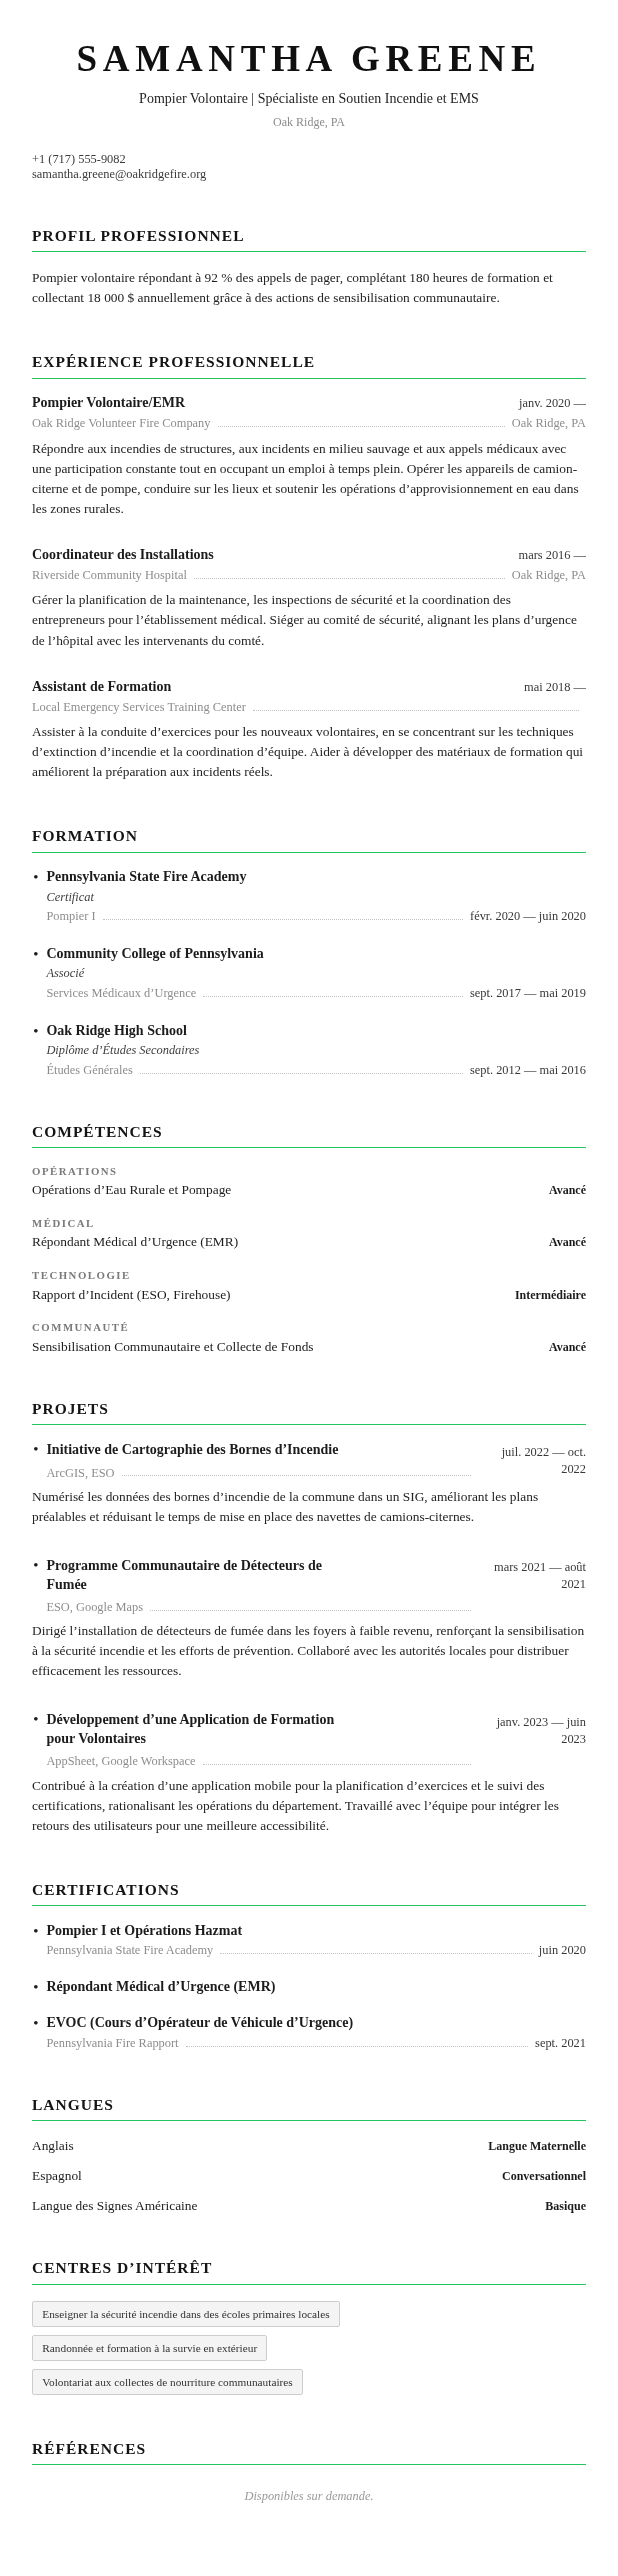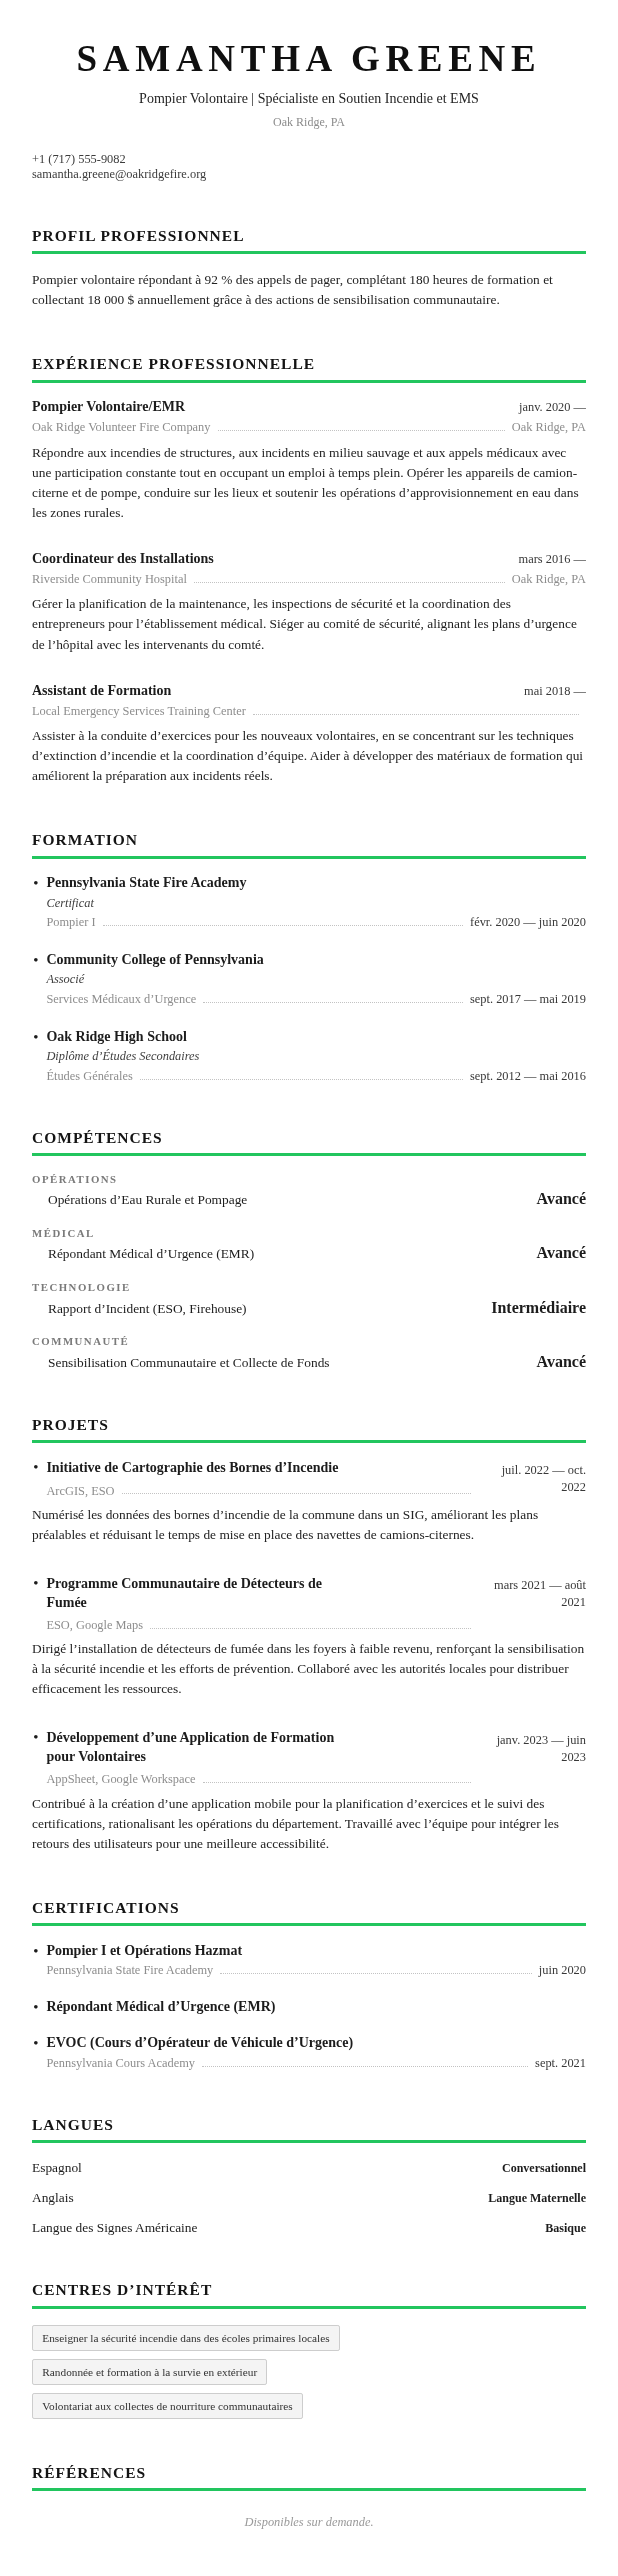--- a/index.html
+++ b/index.html
@@ -15,21 +15,21 @@
   
   .name { font-size:37px; font-weight:bold; letter-spacing:5.7px; text-align:center; color:#101010; }
   .subtitle { margin-top:11.3px; font-size:14px; text-align:center; color:#242424; }
   .location { margin-top:7.7px; font-size:12px; text-align:center; color:#8b8b8b; }
   .contact { margin-top:21.6px; display:flex; justify-content:space-between; font-size:12.4px; color:#3c3c3c;flex-direction:column; }
 
   
   .section { margin-top:45px; }
   .section-title {
     font-size:15.5px; letter-spacing:1px; font-weight:bold; color:#141414;
-    padding-bottom:6.2px; border-bottom:3px solid #22c55e;
+    padding-bottom:6.2px; border-bottom:1px solid #22c55e;
   }
   .section-body { margin-top:16.5px; }
   .text { font-size:13.4px; line-height:1.5; color:#232323; }
 
   .row { display:flex; align-items:flex-end; }
   .leader { flex:1 1 auto; min-width:15.5px; border-bottom:1px dotted #c3c3c3; margin:0 7.2px 4.1px 7.2px; }
   .date { font-size:12.4px; color:#383838; white-space:normal; }
   .muted-italic { color:#8d8d8d; font-size:12.4px; }
 
   .bulleted { position:relative; padding-left:14.4px; }
@@ -47,23 +47,23 @@
   .edu-item { margin-bottom:21.6px; }
   .edu-item:last-child { margin-bottom:0; }
   .edu-school { font-size:14px; font-weight:bold; }
   .edu-degree { margin-top:4.6px; font-style:italic; font-size:12.4px; color:#3f3f3f; }
   .edu-item .sub-row { margin-top:4.6px; }
 
   
   .skill-group { margin-bottom:18.5px; }
   .skill-group:last-child { margin-bottom:0; }
   .skill-cat { font-size:10.8px; letter-spacing:1.5px; color:#7a7a7a; font-weight:bold; }
-  .skill-row { margin-top:5.7px; justify-content:space-between; align-items:baseline;margin-left:16px; }
+  .skill-row { margin-top:5.7px; justify-content:space-between; align-items:baseline; }
   .skill-name { font-size:13.4px; }
-  .skill-level { font-size:16px; font-weight:bold; color:#1c1c1c; }
+  .skill-level { font-size:12px; font-weight:bold; color:#1c1c1c; }
 
   
   .proj-item { margin-bottom:30px; }
   .proj-item:last-child { margin-bottom:0; }
   .proj-head { display:flex; justify-content:space-between; }
   .proj-left { flex:1 1 auto; }
   .proj-name { font-size:14px; font-weight:bold; line-height:1.35; max-width:304px; }
   .proj-date { flex:0 0 108px; width:108px; text-align:right; line-height:1.4; padding-top:2.1px; }
   .proj-item .desc { margin-top:6.2px; }
   .proj-left .sub-row { margin-top:5.2px; }
@@ -294,42 +294,42 @@
         </div>
       </article>
 
       <article class="cert-item bulleted">
         <div class="cert-name">Répondant Médical d’Urgence (EMR)</div>
       </article>
 
       <article class="cert-item bulleted">
         <div class="cert-name">EVOC (Cours d’Opérateur de Véhicule d’Urgence)</div>
         <div class="row sub-row">
-          <span class="muted-italic">Pennsylvania Cours Academy</span>
+          <span class="muted-italic">Pennsylvania Fire Rapport</span>
           <span class="leader"></span>
           <span class="date">sept. 2021</span>
         </div>
       </article>
 
     </div>
   </section>
 
   <section class="section">
     <h2 class="section-title">LANGUES</h2>
     <div class="section-body">
 
+      <div class="row lang-row">
+        <span class="lang-name">Anglais</span>
+        <span class="lang-level">Langue Maternelle</span>
+      </div>
       <div class="row lang-row">
         <span class="lang-name">Espagnol</span>
         <span class="lang-level">Conversationnel</span>
       </div>
       <div class="row lang-row">
-        <span class="lang-name">Anglais</span>
-        <span class="lang-level">Langue Maternelle</span>
-      </div>
-      <div class="row lang-row">
         <span class="lang-name">Langue des Signes Américaine</span>
         <span class="lang-level">Basique</span>
       </div>
 
     </div>
   </section>
 
   <section class="section">
     <h2 class="section-title">CENTRES D’INTÉRÊT</h2>
     <div class="section-body">

